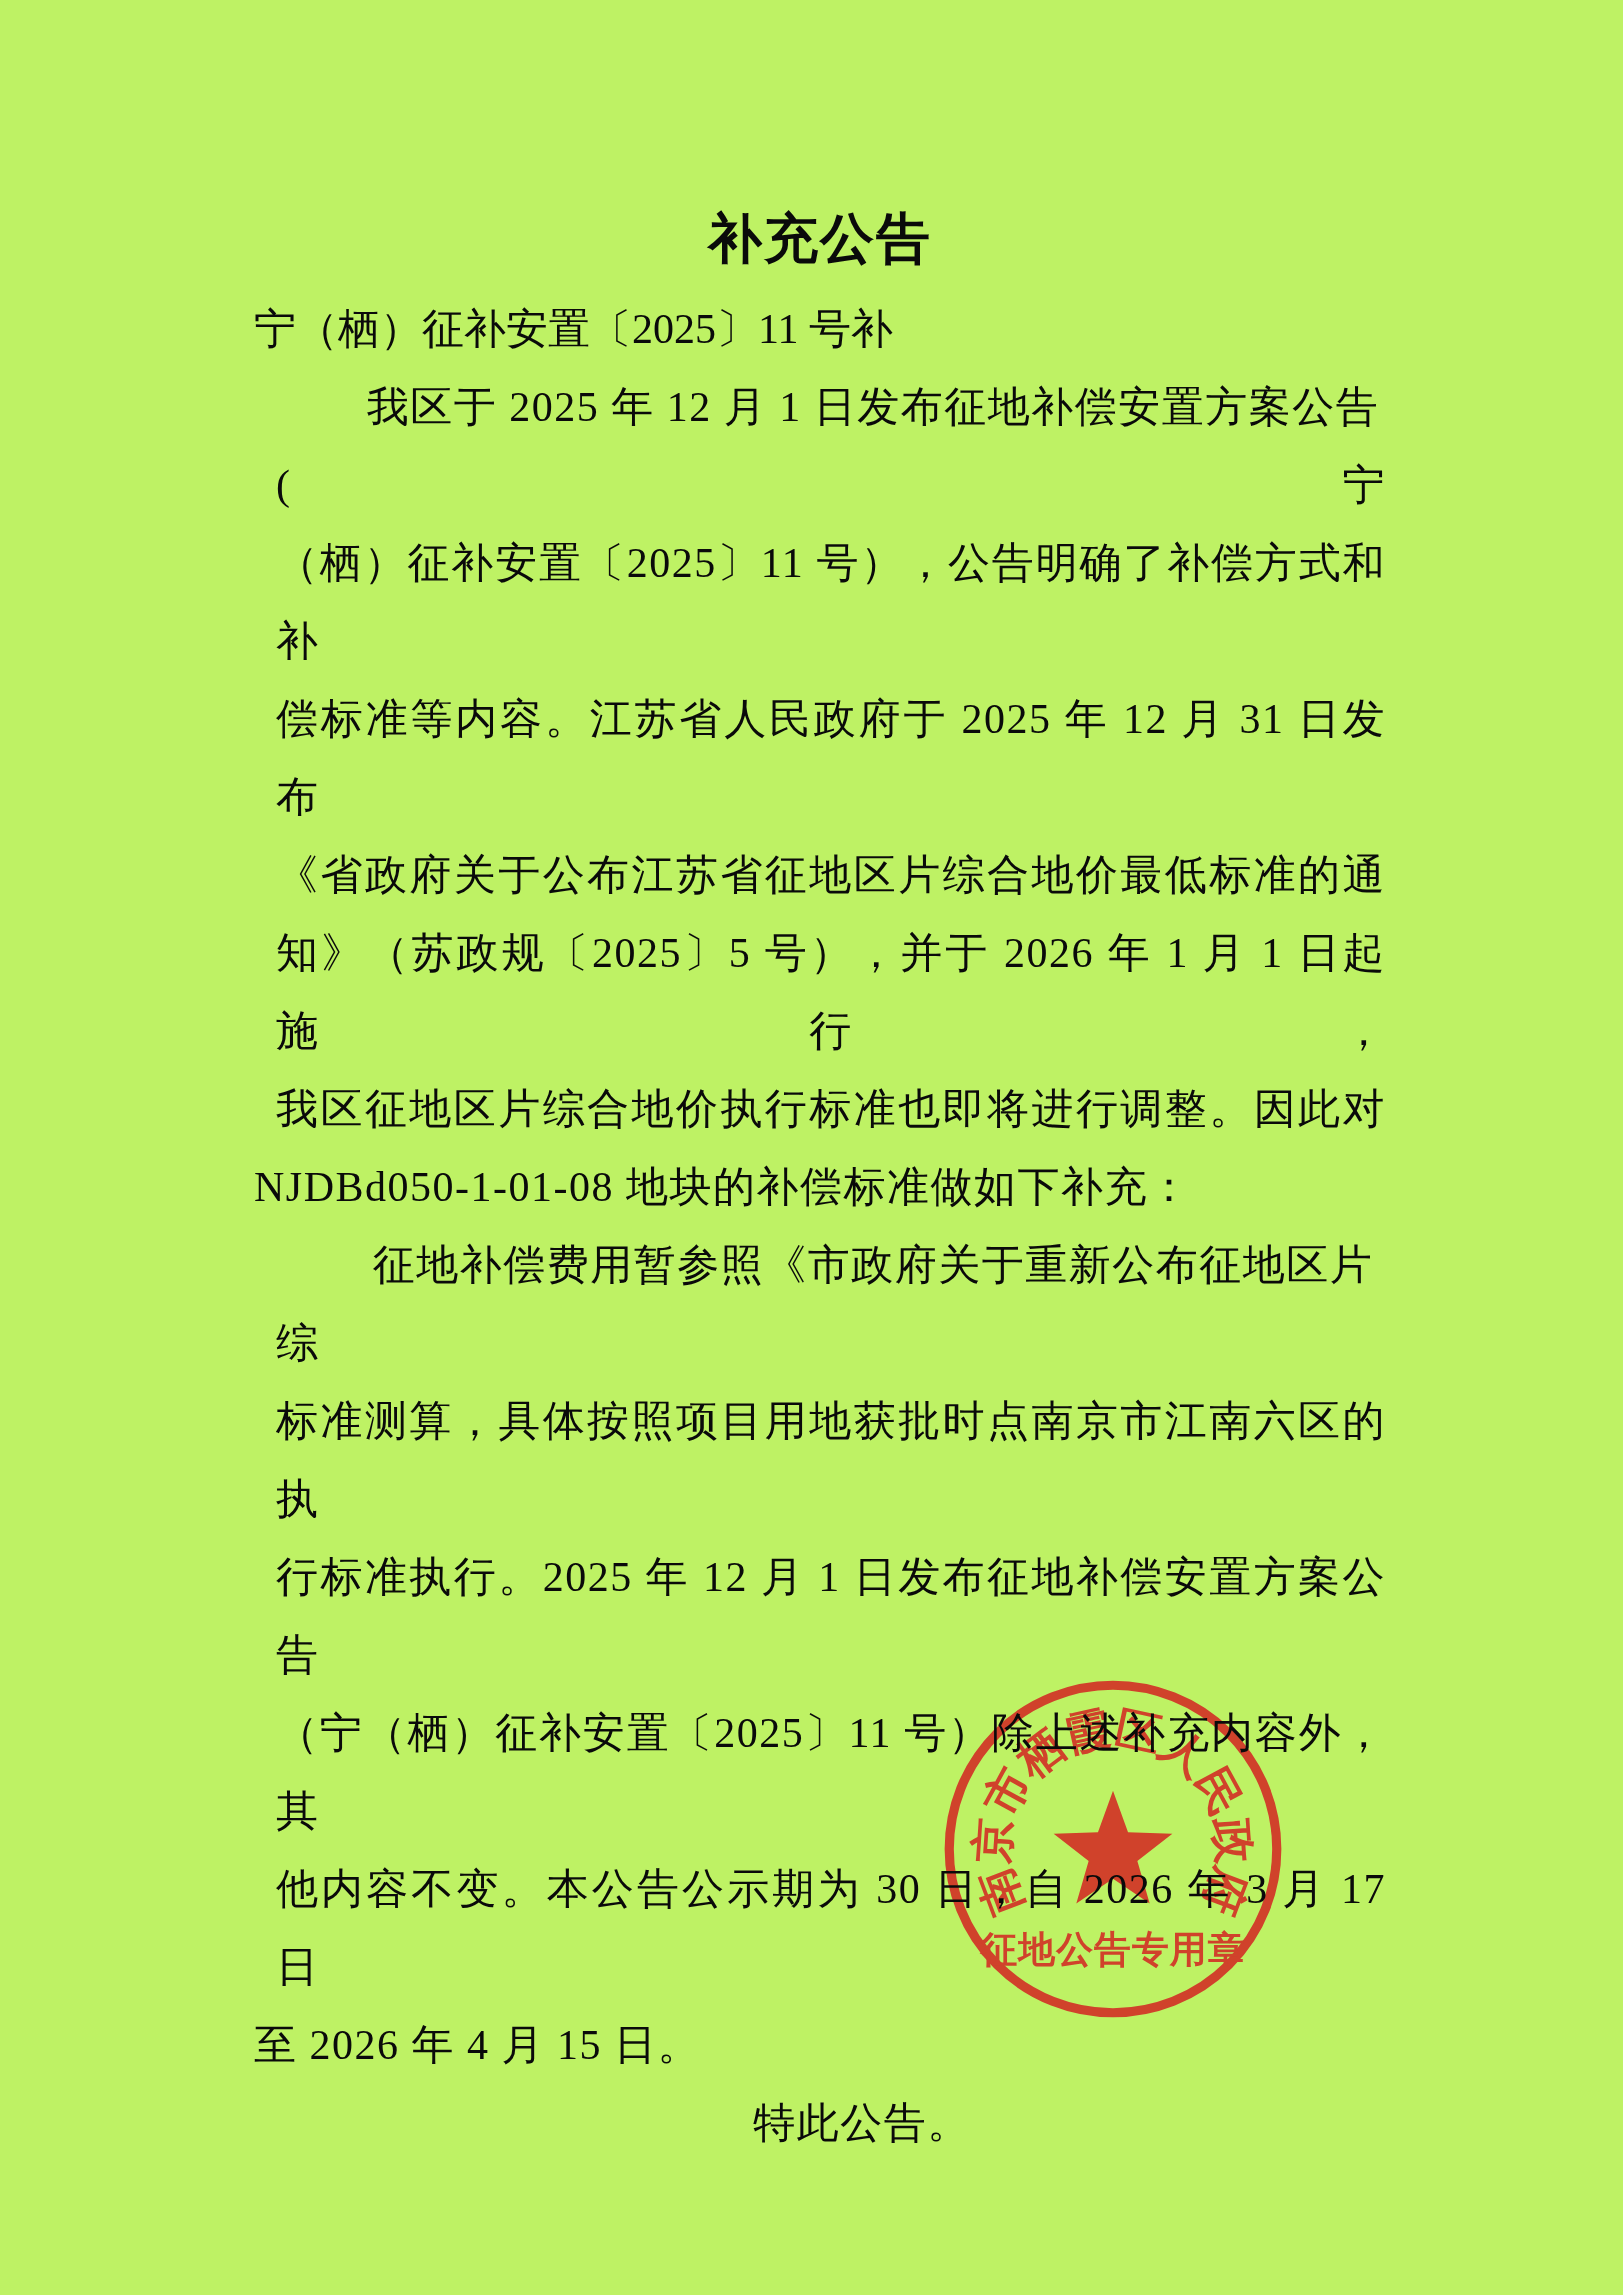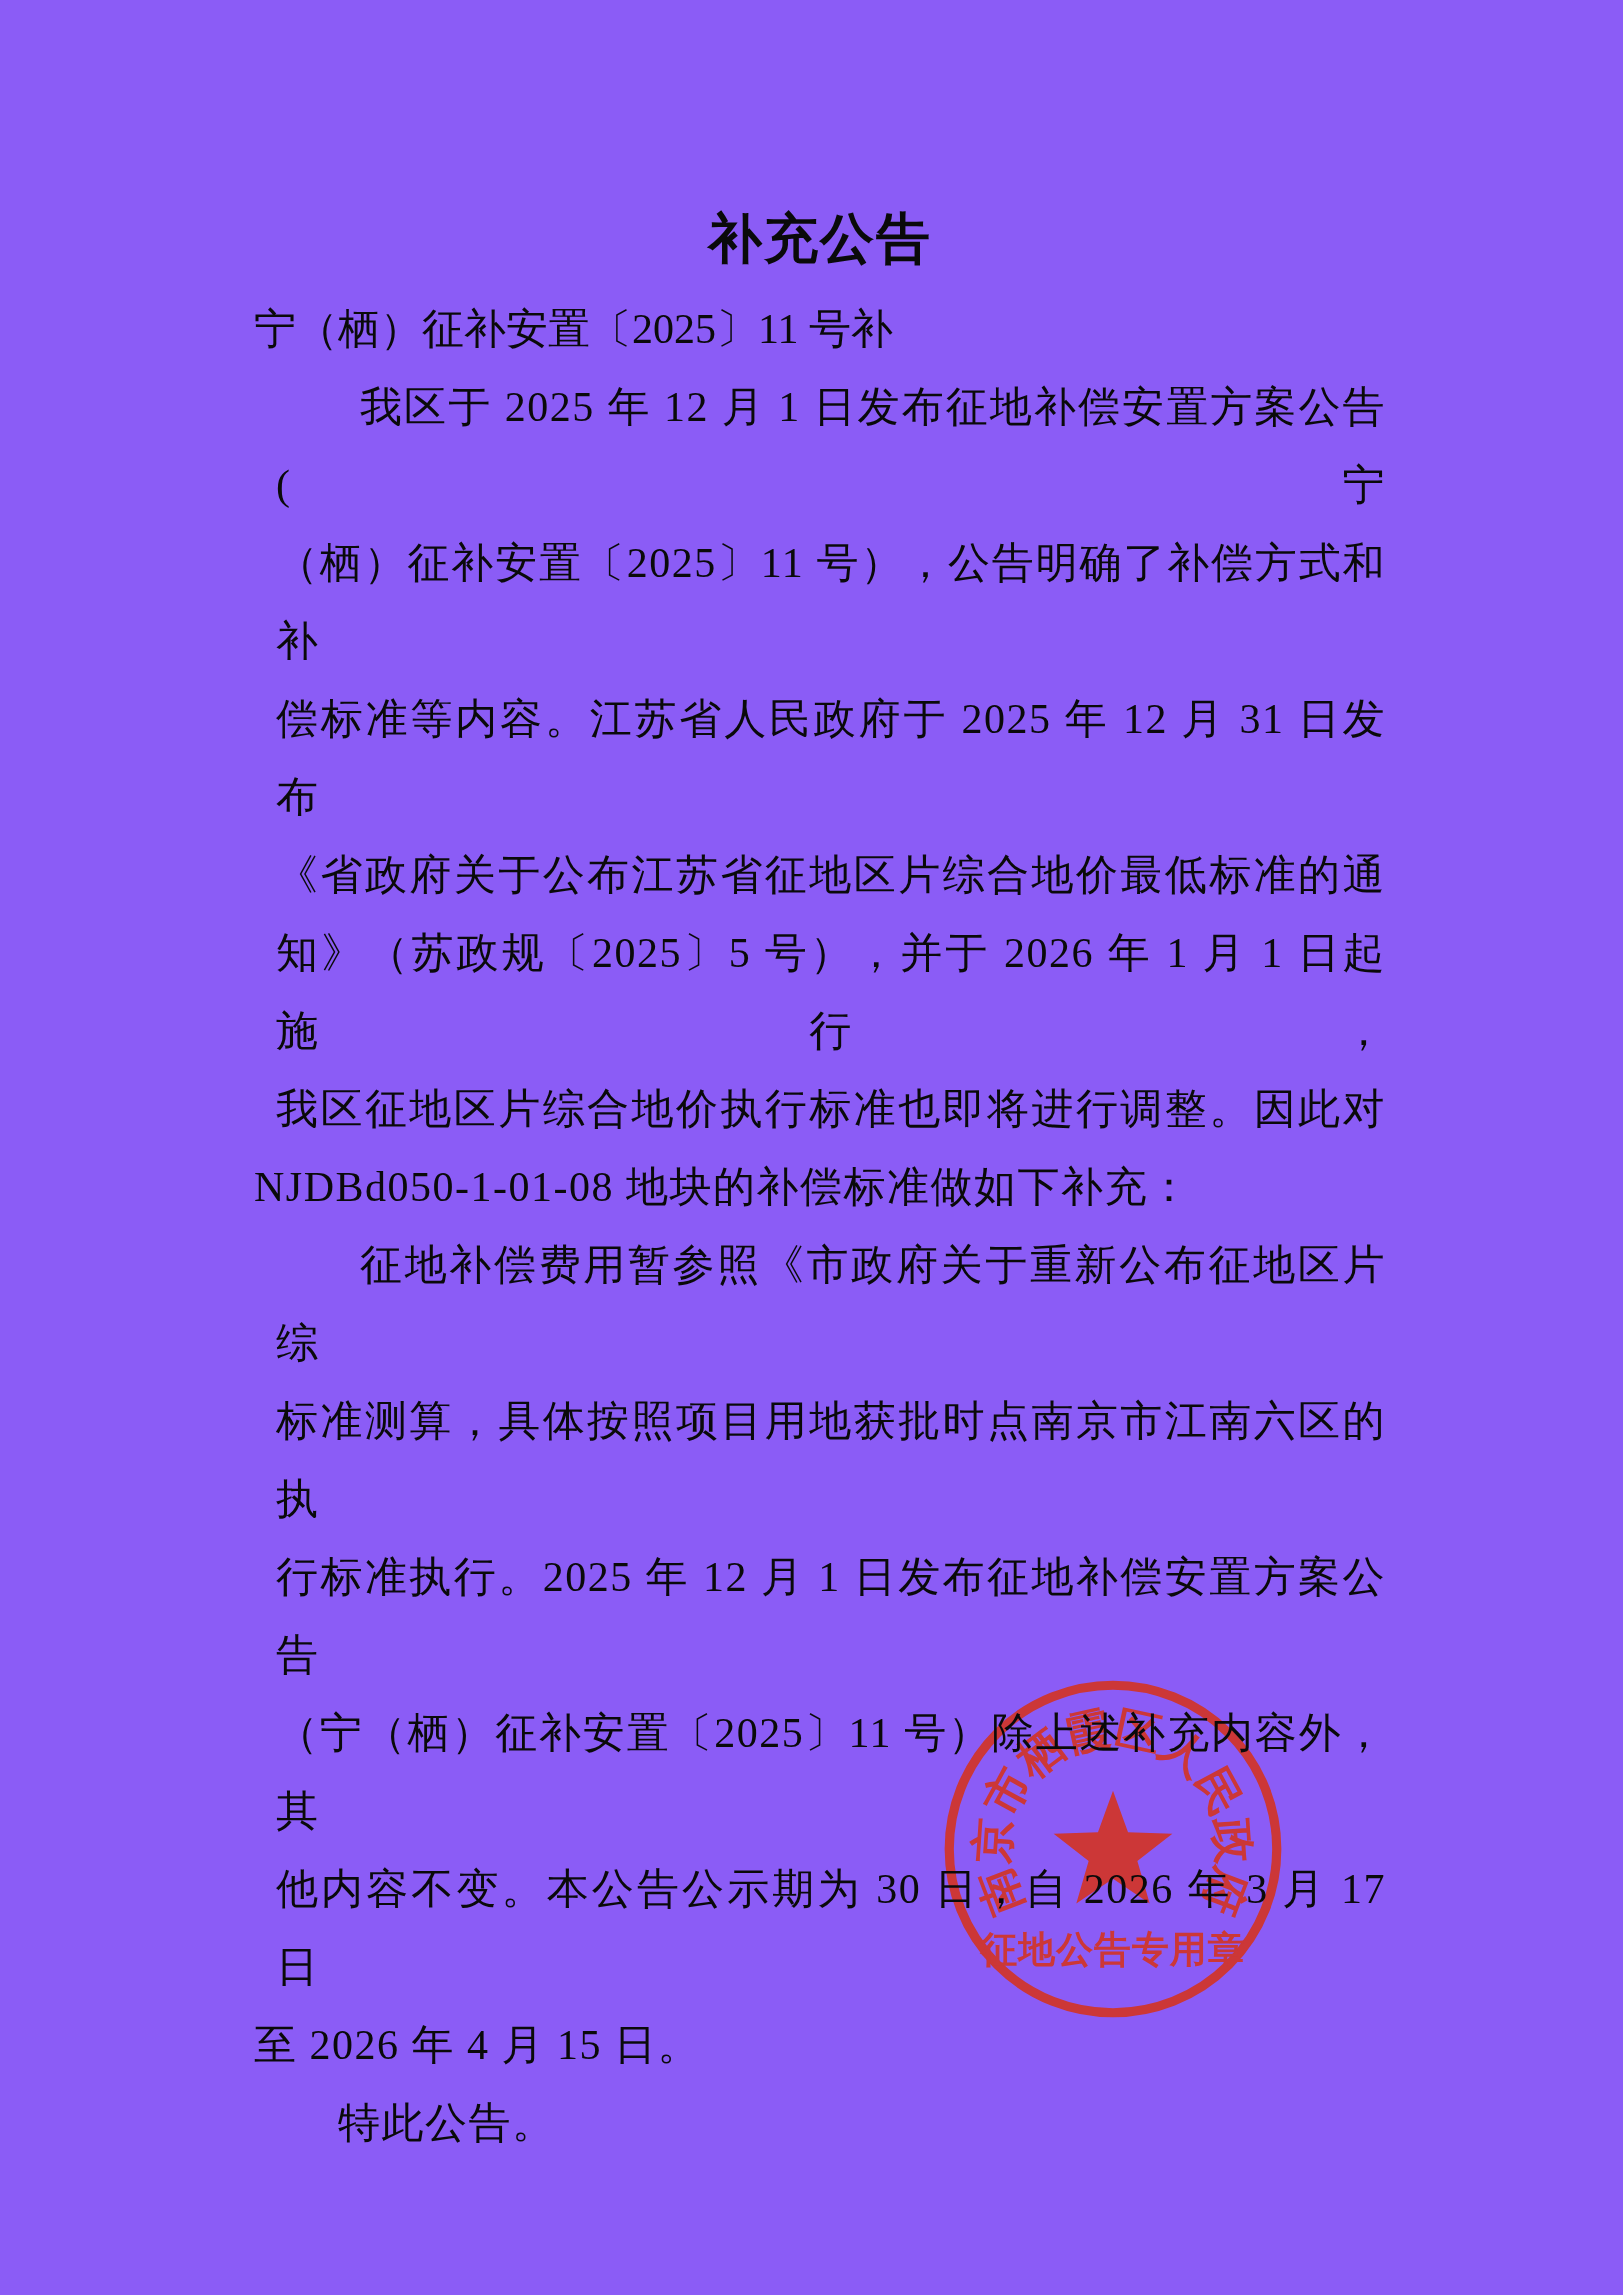--- a/index.html
+++ b/index.html
@@ -1,20 +1,20 @@
 <!DOCTYPE html>
 <html style="font-size:8.2px"><head>
 <meta charset="utf-8">
 <style>
   html, body { margin: 0; padding: 0; background: #e8e8e8; }
   .page {
     position: relative;
     width: 1623px;
     height: 2295px;
-    background: #8b5cf6;
+    background: #bef264;
     overflow: hidden;
     font-family: "Liberation Serif", "DejaVu Serif", serif;
     color: #0a0a0a;
   }
   .content {
     position: absolute;
     left: 254px;
     top: 0;
     width: 1132px;
     z-index: 2;
@@ -32,21 +32,21 @@
     line-height: 78px;
     font-size: 42px;
   }
   .bline {
     line-height: 78px;
     font-size: 42px;
     letter-spacing: 1.5px;
     white-space: normal;
   }
   .just { text-align: justify; text-align-last: justify; margin-left: 22px; }
-  .indent { text-indent: 2em; }
+  .indent { text-indent: 2em; text-align: center; }
   .signature-line {
     margin-top: 277px;
     line-height: 78px;
     font-size: 41px;
     letter-spacing: 3.1px;
     text-align: right;
     padding-right: 59px;
   }
   .date-line {
     margin-top: 0px;

